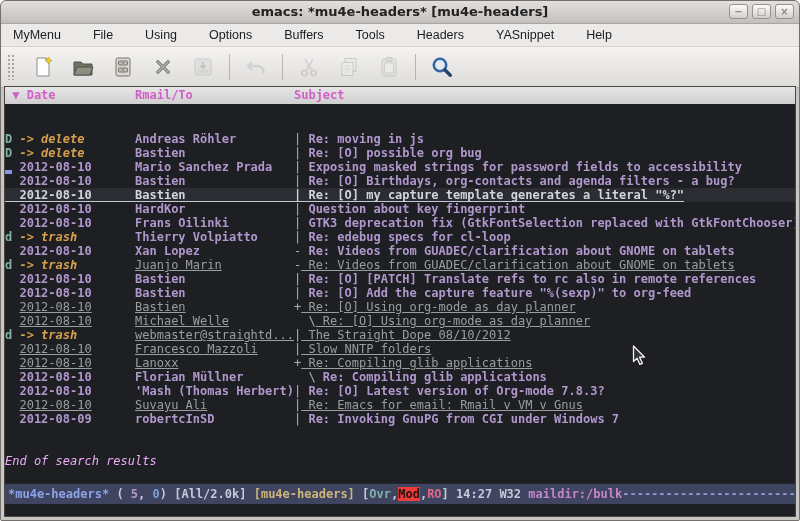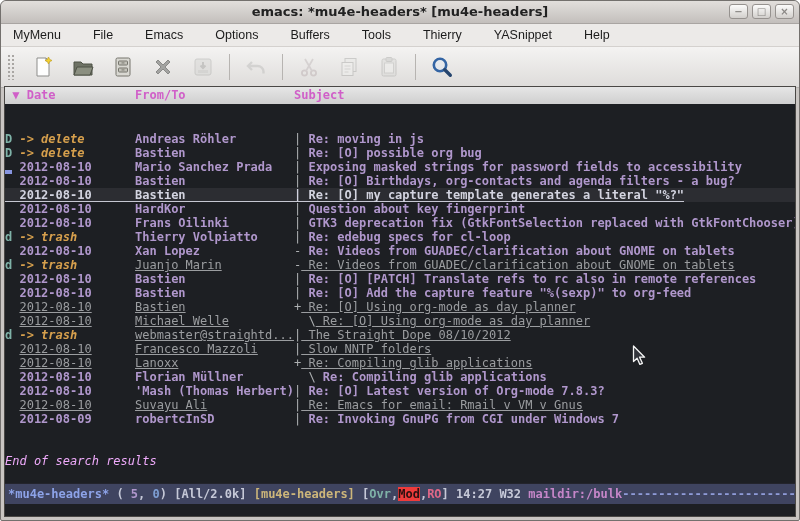--- a/index.html
+++ b/index.html
@@ -74,25 +74,25 @@
     <div class="winctrls">
         <span class="winbtn">−</span>
         <span class="winbtn">□</span>
         <span class="winbtn">×</span>
       </div>
   </div>
 
   <div class="menubar">
       <span class="menu-item">MyMenu</span>
       <span class="menu-item">File</span>
-      <span class="menu-item">Emacs</span>
+      <span class="menu-item">Using</span>
       <span class="menu-item">Options</span>
       <span class="menu-item">Buffers</span>
       <span class="menu-item">Tools</span>
-      <span class="menu-item">Thierry</span>
+      <span class="menu-item">Headers</span>
       <span class="menu-item">YASnippet</span>
       <span class="menu-item">Help</span>
     </div>
 
   <div class="toolbar">
     <div class="grip"></div>
   <div class="tb-btn"><span><svg width="24" height="24" viewBox="0 0 24 24">
             <path d="M6 3h9l3 3v15H6z" fill="#fefefe" stroke="#8d8d8b"></path>
             <path d="M15 3l3 3h-3z" fill="#d8d8d6" stroke="#8d8d8b"></path>
             <path d="M17.5 2l1.1 2.4L21 5.5l-2.4 1.1L17.5 9l-1.1-2.4L14 5.5l2.4-1.1z" fill="#f6d32d" stroke="#c7a62c" stroke-width=".8"></path>
@@ -139,21 +139,21 @@
           </svg></span></div>
       <div class="tb-sep"></div>
       <div class="tb-btn"><span><svg width="24" height="24" viewBox="0 0 24 24">
             <circle cx="10" cy="10" r="6.2" fill="#dce9f7" fill-opacity=".35" stroke="#3465a4" stroke-width="2.6"></circle>
             <path d="M14.8 14.8L20.3 20.3" stroke="#26456e" stroke-width="3.4" stroke-linecap="round"></path>
           </svg></span></div>
     </div>
 
   <div class="content">
 
-    <div class="header-line"><span class="col mark hl-mark">▼</span><span class="col date hl-date">Date</span><span class="col flags">Flgs</span><span class="col from">From/To</span><span>Subject</span></div>
+    <div class="header-line"><span class="col mark hl-mark">▼</span><span class="col date hl-date">Date</span><span class="col flags">Flgs</span><span class="col from">Rmail/To</span><span>Subject</span></div>
 
     <div class="rows">
       <div><div class="row"><span class="rowline"><span class="col mark flagchar">D</span><span class="col date marklab">-&gt; delete</span><span class="col flags unread">uN</span><span class="col from unread">Andreas Röhler</span><span class="sep">|</span><span class="subj unread"> Re: moving in js</span></span></div><div class="row"><span class="rowline"><span class="col mark flagchar">D</span><span class="col date marklab">-&gt; delete</span><span class="col flags unread">uaN</span><span class="col from unread">Bastien</span><span class="sep">|</span><span class="subj unread"> Re: [O] possible org bug</span></span></div><div class="row"><span class="rowline"><span class="col mark flagchar"></span><span class="col date unread">2012-08-10</span><span class="col flags unread">uN</span><span class="col from unread">Mario Sanchez Prada</span><span class="sep">|</span><span class="subj unread"> Exposing masked strings for password fields to accessibility</span></span></div><div class="row"><span class="rowline"><span class="col mark flagchar"></span><span class="col date unread">2012-08-10</span><span class="col flags unread">uN</span><span class="col from unread">Bastien</span><span class="sep">|</span><span class="subj unread"> Re: [O] Birthdays, org-contacts and agenda filters - a bug?</span></span></div><div class="row current"><span class="rowline underl"><span class="col mark flagchar"></span><span class="col date cur">2012-08-10</span><span class="col flags cur">uN</span><span class="col from cur">Bastien</span><span class="sep cur">|</span><span class="subj cur"> Re: [O] my capture template generates a literal "%?"</span></span></div><div class="row"><span class="rowline"><span class="col mark flagchar"></span><span class="col date unread">2012-08-10</span><span class="col flags unread">uN</span><span class="col from unread">HardKor</span><span class="sep">|</span><span class="subj unread"> Question about key fingerprint</span></span></div><div class="row"><span class="rowline"><span class="col mark flagchar"></span><span class="col date unread">2012-08-10</span><span class="col flags unread">uN</span><span class="col from unread">Frans Oilinki</span><span class="sep">|</span><span class="subj unread"> GTK3 deprecation fix (GtkFontSelection replaced with GtkFontChooser)</span></span></div><div class="row"><span class="rowline"><span class="col mark flagchar">d</span><span class="col date marklab">-&gt; trash</span><span class="col flags unread">0 uN</span><span class="col from unread">Thierry Volpiatto</span><span class="sep">|</span><span class="subj unread"> Re: edebug specs for cl-loop</span></span></div><div class="row"><span class="rowline"><span class="col mark flagchar"></span><span class="col date unread">2012-08-10</span><span class="col flags unread">uN</span><span class="col from unread">Xan Lopez</span><span class="sep">-</span><span class="subj unread"> Re: Videos from GUADEC/clarification about GNOME on tablets</span></span></div><div class="row"><span class="rowline"><span class="col mark flagchar">d</span><span class="col date marklab">-&gt; trash</span><span class="col flags read">0 S</span><span class="col from read">Juanjo Marin</span><span class="sep">-</span><span class="subj read"> Re: Videos from GUADEC/clarification about GNOME on tablets</span></span></div><div class="row"><span class="rowline"><span class="col mark flagchar"></span><span class="col date unread">2012-08-10</span><span class="col flags unread">uN</span><span class="col from unread">Bastien</span><span class="sep">|</span><span class="subj unread"> Re: [O] [PATCH] Translate refs to rc also in remote references</span></span></div><div class="row"><span class="rowline"><span class="col mark flagchar"></span><span class="col date unread">2012-08-10</span><span class="col flags unread">uaN</span><span class="col from unread">Bastien</span><span class="sep">|</span><span class="subj unread"> Re: [O] Add the capture feature "%(sexp)" to org-feed</span></span></div><div class="row"><span class="rowline"><span class="col mark flagchar"></span><span class="col date read">2012-08-10</span><span class="col flags read">S</span><span class="col from read">Bastien</span><span class="sep">+</span><span class="subj read"> Re: [O] Using org-mode as day planner</span></span></div><div class="row"><span class="rowline"><span class="col mark flagchar"></span><span class="col date read">2012-08-10</span><span class="col flags read">S</span><span class="col from read">Michael Welle</span><span class="sep">  \</span><span class="subj read"> Re: [O] Using org-mode as day planner</span></span></div><div class="row"><span class="rowline"><span class="col mark flagchar">d</span><span class="col date marklab">-&gt; trash</span><span class="col flags read">0 S</span><span class="col from read">webmaster@straightd...</span><span class="sep">|</span><span class="subj read"> The Straight Dope 08/10/2012</span></span></div><div class="row"><span class="rowline"><span class="col mark flagchar"></span><span class="col date read">2012-08-10</span><span class="col flags read">S</span><span class="col from read">Francesco Mazzoli</span><span class="sep">|</span><span class="subj read"> Slow NNTP folders</span></span></div><div class="row"><span class="rowline"><span class="col mark flagchar"></span><span class="col date read">2012-08-10</span><span class="col flags read">S</span><span class="col from read">Lanoxx</span><span class="sep">+</span><span class="subj read"> Re: Compiling glib applications</span></span></div><div class="row"><span class="rowline"><span class="col mark flagchar"></span><span class="col date unread">2012-08-10</span><span class="col flags unread">uN</span><span class="col from unread">Florian Müllner</span><span class="sep">  \</span><span class="subj unread"> Re: Compiling glib applications</span></span></div><div class="row"><span class="rowline"><span class="col mark flagchar"></span><span class="col date unread">2012-08-10</span><span class="col flags unread">uN</span><span class="col from unread">'Mash (Thomas Herbert)</span><span class="sep">|</span><span class="subj unread"> Re: [O] Latest version of Org-mode 7.8.3?</span></span></div><div class="row"><span class="rowline"><span class="col mark flagchar"></span><span class="col date read">2012-08-10</span><span class="col flags read">S</span><span class="col from read">Suvayu Ali</span><span class="sep">|</span><span class="subj read"> Re: Emacs for email: Rmail v VM v Gnus</span></span></div><div class="row"><span class="rowline"><span class="col mark flagchar"></span><span class="col date unread">2012-08-09</span><span class="col flags unread">uN</span><span class="col from unread">robertcInSD</span><span class="sep">|</span><span class="subj unread"> Re: Invoking GnuPG from CGI under Windows 7</span></span></div></div>
       <div class="row"><span class="end-marker">End of search results</span></div>
       <div class="fringe-marker"></div>
     </div>
 
     <div class="modeline"><span style="color: rgb(141, 163, 232);">*mu4e-headers*</span><span style="color: rgb(198, 201, 216);"> ( </span><span style="color: rgb(176, 151, 204);">5</span><span style="color: rgb(198, 201, 216);">, </span><span style="color: rgb(126, 159, 212);">0</span><span style="color: rgb(198, 201, 216);">) [All/2.0k] </span><span style="color: rgb(205, 182, 122);">[mu4e-headers]</span><span style="color: rgb(198, 201, 216);"> [</span><span style="color: rgb(127, 178, 168);">Ovr</span><span style="color: rgb(198, 201, 216);">,</span><span style="color: rgb(42, 16, 16); background: rgb(238, 59, 59);">Mod</span><span style="color: rgb(198, 201, 216);">,</span><span style="color: rgb(224, 104, 136);">RO</span><span style="color: rgb(198, 201, 216);">] 14:27 W32 </span><span style="color: rgb(197, 134, 200);">maildir:/bulk</span><span style="color: rgb(143, 155, 216);">--------------------------------------------</span></div>
     <div class="echo"></div>
   </div>

